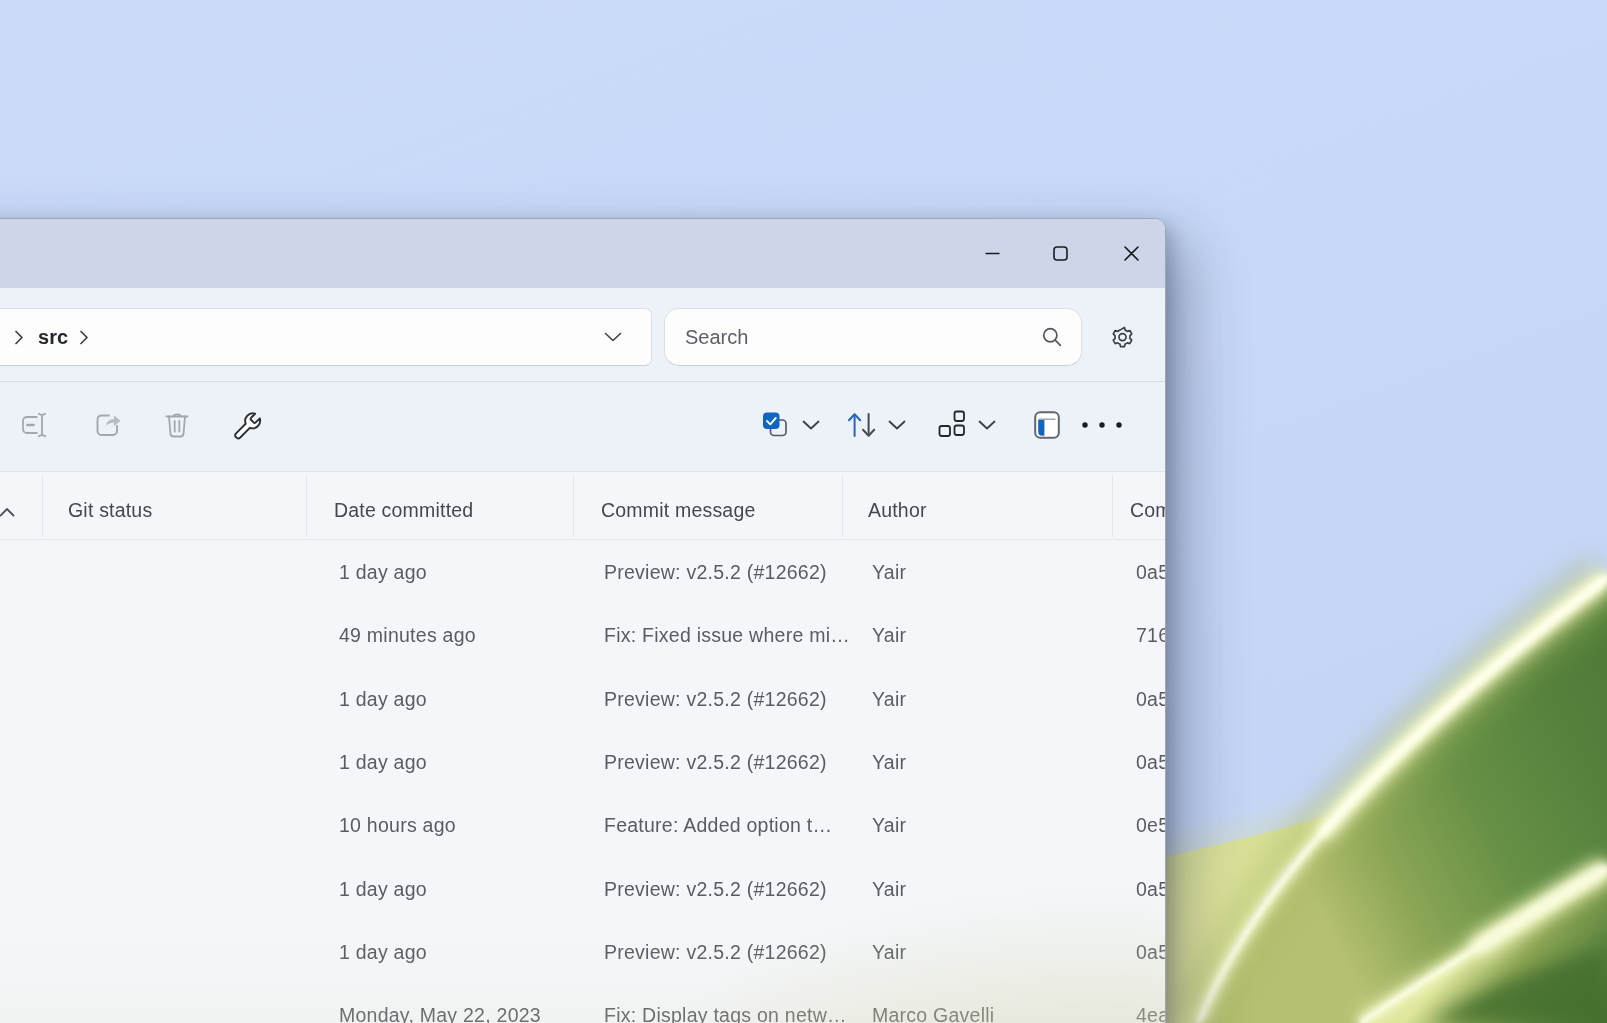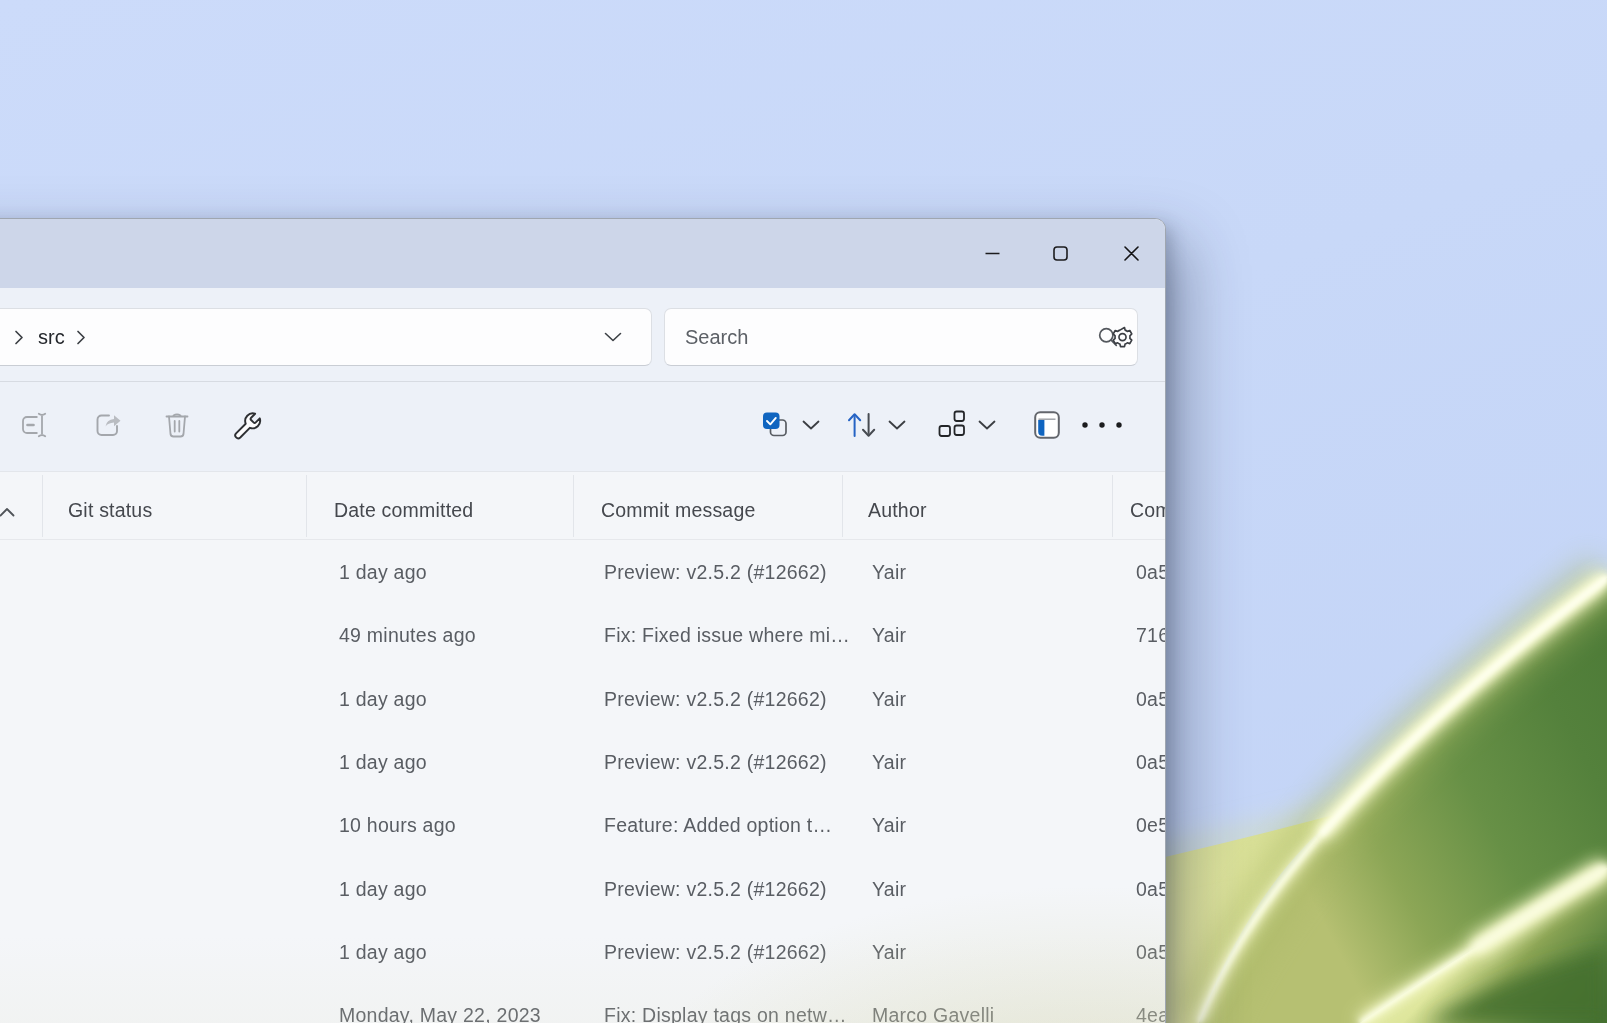--- a/index.html
+++ b/index.html
@@ -38,26 +38,26 @@
     background:#edf1f8;
   }
   .addr-row { position:absolute; left:0; top:0; width:100%; height:93px; }
   .fluent-box {
     position:absolute; top:20px; height:58px;
     background:#fdfdfe;
     border:1px solid #dcdfe4; border-bottom-color:#c9cdd4;
     border-radius:7px;
   }
   .breadcrumb-box { left:150px; width:741px; }
-  .search-box { left:903px; width:474px; }
+  .search-box { left:903px; width:418px;border-radius:15px; }
   .breadcrumb { position:absolute; left:0; top:0; height:100%; display:flex; align-items:center; }
   .crumb-chevron { display:flex; align-items:center; justify-content:center; width:14px; height:18px; }
   .crumb-chevron.c1 { margin-left:100px; }
   .crumb-chevron.c2 { margin-left:9px; }
-  .crumb-label { margin-left:12px; font-size:20px; font-weight:400; color:#24272c; letter-spacing:0.1px; }
+  .crumb-label { margin-left:12px; font-size:20px; font-weight:700; color:#24272c; letter-spacing:0.1px; }
   .addr-dropdown { position:absolute; right:16px; top:0; height:100%; width:44px; display:flex; align-items:center; justify-content:center; }
   .search-placeholder {
     position:absolute; left:20px; top:0; height:56px; display:flex; align-items:center;
     font-size:20px; color:#5c6066;
   }
   .search-glass { position:absolute; right:18px; top:0; height:56px; display:flex; align-items:center; }
   .settings-btn { position:absolute; left:1334px; top:20px; width:54px; height:58px; display:flex; align-items:center; justify-content:center; }
 
   .chrome-divider { position:absolute; left:0; top:93px; width:100%; height:1px; background:#d7dbe2; }
 

